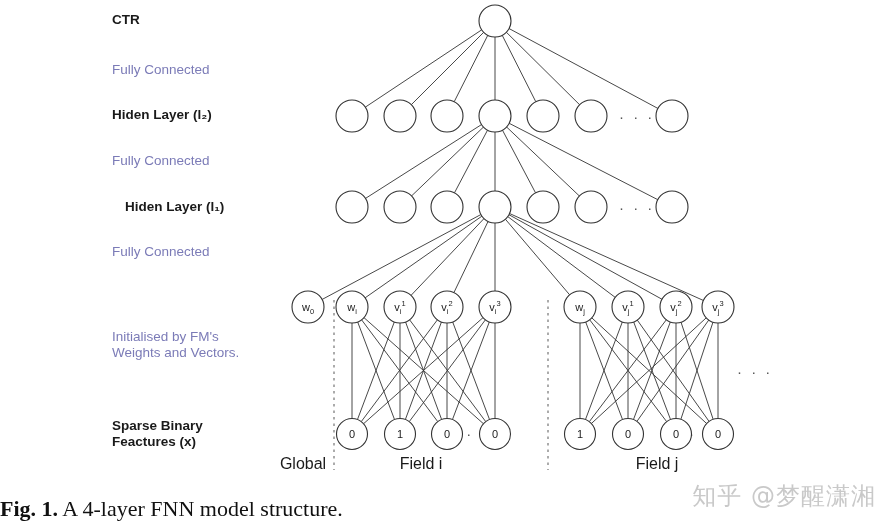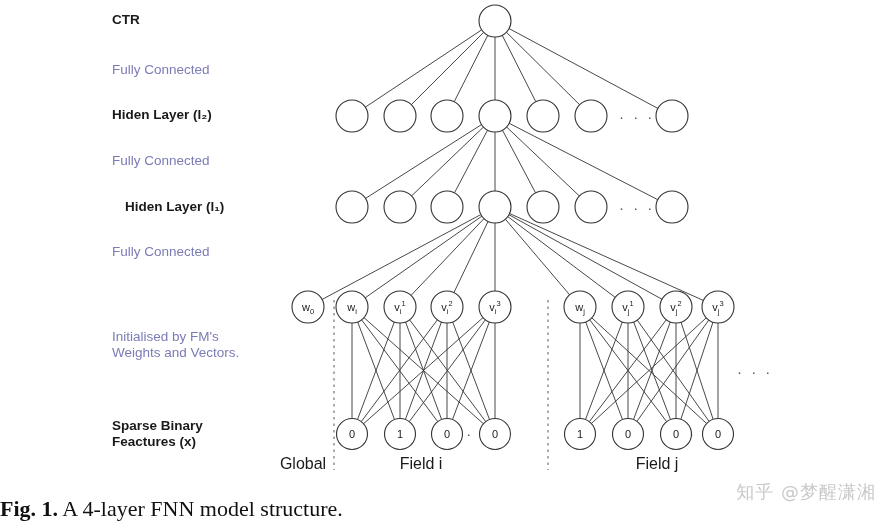--- a/index.html
+++ b/index.html
@@ -59,21 +59,21 @@
     color: #111111;
   }
   .caption b {
     font-weight: 700;
   }
   .watermark {
     position: absolute;
     right: 18px;
     top: 480px;
     font-family: "DejaVu Sans", sans-serif;
-    font-size: 18px;
+    font-size: 24px;
     color: #c9c9c9;
     letter-spacing: 1px;
     white-space: nowrap;
   }
   .node-text {
     font-family: "Liberation Sans", sans-serif;
     font-size: 11px;
     fill: #1a1a1a;
   }
   .node-text-sub {

